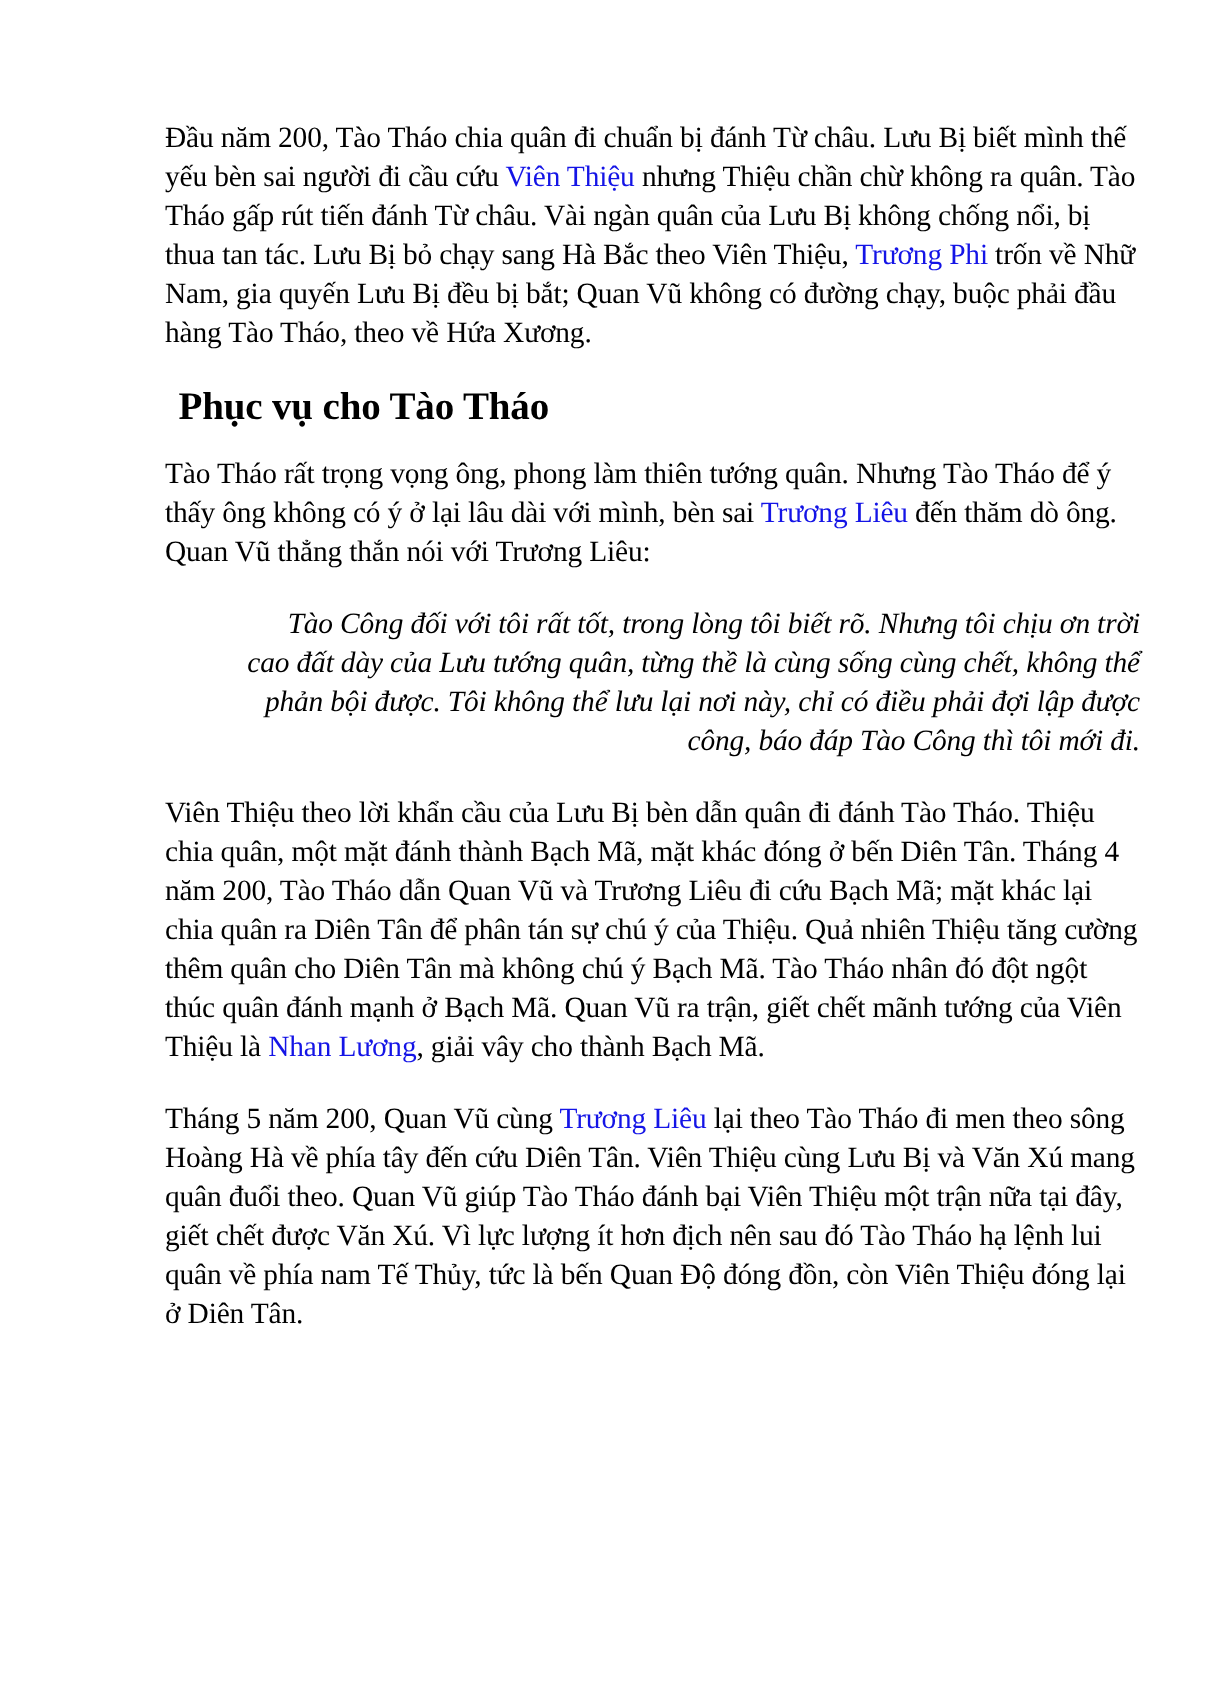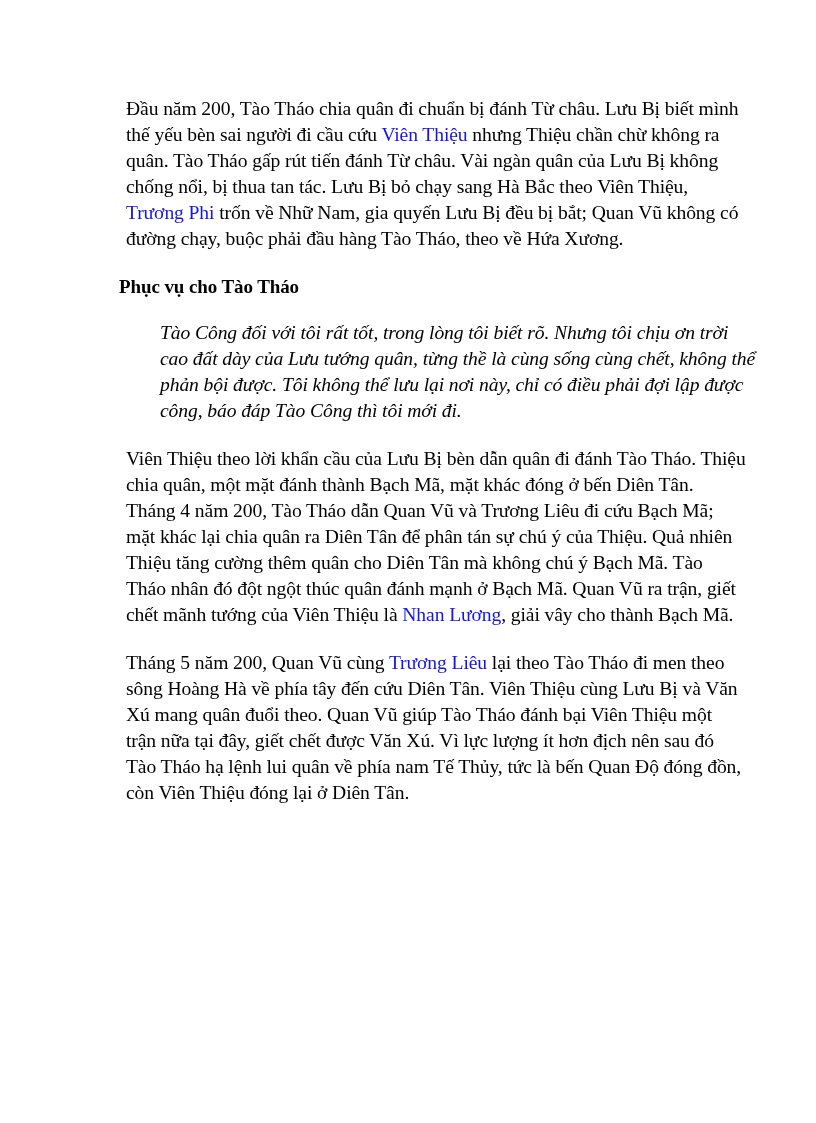--- a/index.html
+++ b/index.html
@@ -15,54 +15,58 @@
       font-family: "Liberation Serif", "DejaVu Serif", serif;
       color: #000000;
     }
     .page {
       position: absolute;
       left: 110px;
       top: 80px;
       width: 652px;
     }
     p {
-      margin: 16px;
+      margin: 0;
       font-size: 19.6px;
       line-height: 26px;
       letter-spacing: -0.1px;
       word-spacing: 0px;
     }
     .para { margin-bottom: 22px; }
     .heading {
       font-weight: bold;
-      font-size: 19px;
+      font-size: 26px;
       line-height: 26px;
       margin: 10px 0 20px 9px;
     }
     .quote {
       font-style: italic;
       margin: 0 0 22px 50px;
       width: 600px;
+      text-align: right;
     }
     a.link {
       color: #1414e6;
       text-decoration: none;
     }
   </style>
 </head>
 <body>
 
 <div class="page">
 
   <p class="para">
     <span>Đầu năm 200, Tào Tháo chia quân đi chuẩn bị đánh Từ châu. Lưu Bị biết mình thế yếu bèn sai người đi cầu cứu </span><a class="link">Viên Thiệu</a><span> nhưng Thiệu chần chừ không ra quân. Tào Tháo gấp rút tiến đánh Từ châu. Vài ngàn quân của Lưu Bị không chống nổi, bị thua tan tác. Lưu Bị bỏ chạy sang Hà Bắc theo Viên Thiệu, </span><a class="link">Trương Phi</a><span> trốn về Nhữ Nam, gia quyến Lưu Bị đều bị bắt; Quan Vũ không có đường chạy, buộc phải đầu hàng Tào Tháo, theo về Hứa Xương.</span>
   </p>
 
   <p class="heading">Phục vụ cho Tào Tháo</p>
 
+  <p class="para">
+    <span>Tào Tháo rất trọng vọng ông, phong làm thiên tướng quân. Nhưng Tào Tháo để ý thấy ông không có ý ở lại lâu dài với mình, bèn sai </span><a class="link">Trương Liêu</a><span> đến thăm dò ông. Quan Vũ thẳng thắn nói với Trương Liêu:</span>
+  </p>
 
   <p class="quote">Tào Công đối với tôi rất tốt, trong lòng tôi biết rõ. Nhưng tôi chịu ơn trời cao đất dày của Lưu tướng quân, từng thề là cùng sống cùng chết, không thể phản bội được. Tôi không thể lưu lại nơi này, chỉ có điều phải đợi lập được công, báo đáp Tào Công thì tôi mới đi.</p>
 
 
   <p class="para">
     <span>Viên Thiệu theo lời khẩn cầu của Lưu Bị bèn dẫn quân đi đánh Tào Tháo. Thiệu chia quân, một mặt đánh thành Bạch Mã, mặt khác đóng ở bến Diên Tân. Tháng 4 năm 200, Tào Tháo dẫn Quan Vũ và Trương Liêu đi cứu Bạch Mã; mặt khác lại chia quân ra Diên Tân để phân tán sự chú ý của Thiệu. Quả nhiên Thiệu tăng cường thêm quân cho Diên Tân mà không chú ý Bạch Mã. Tào Tháo nhân đó đột ngột thúc quân đánh mạnh ở Bạch Mã. Quan Vũ ra trận, giết chết mãnh tướng của Viên Thiệu là </span><a class="link">Nhan Lương</a><span>, giải vây cho thành Bạch Mã.</span>
   </p>
 
   <p class="para">
     <span>Tháng 5 năm 200, Quan Vũ cùng </span><a class="link">Trương Liêu</a><span> lại theo Tào Tháo đi men theo sông Hoàng Hà về phía tây đến cứu Diên Tân. Viên Thiệu cùng Lưu Bị và Văn Xú mang quân đuổi theo. Quan Vũ giúp Tào Tháo đánh bại Viên Thiệu một trận nữa tại đây, giết chết được Văn Xú. Vì lực lượng ít hơn địch nên sau đó Tào Tháo hạ lệnh lui quân về phía nam Tế Thủy, tức là bến Quan Độ đóng đồn, còn Viên Thiệu đóng lại ở Diên Tân.</span>

